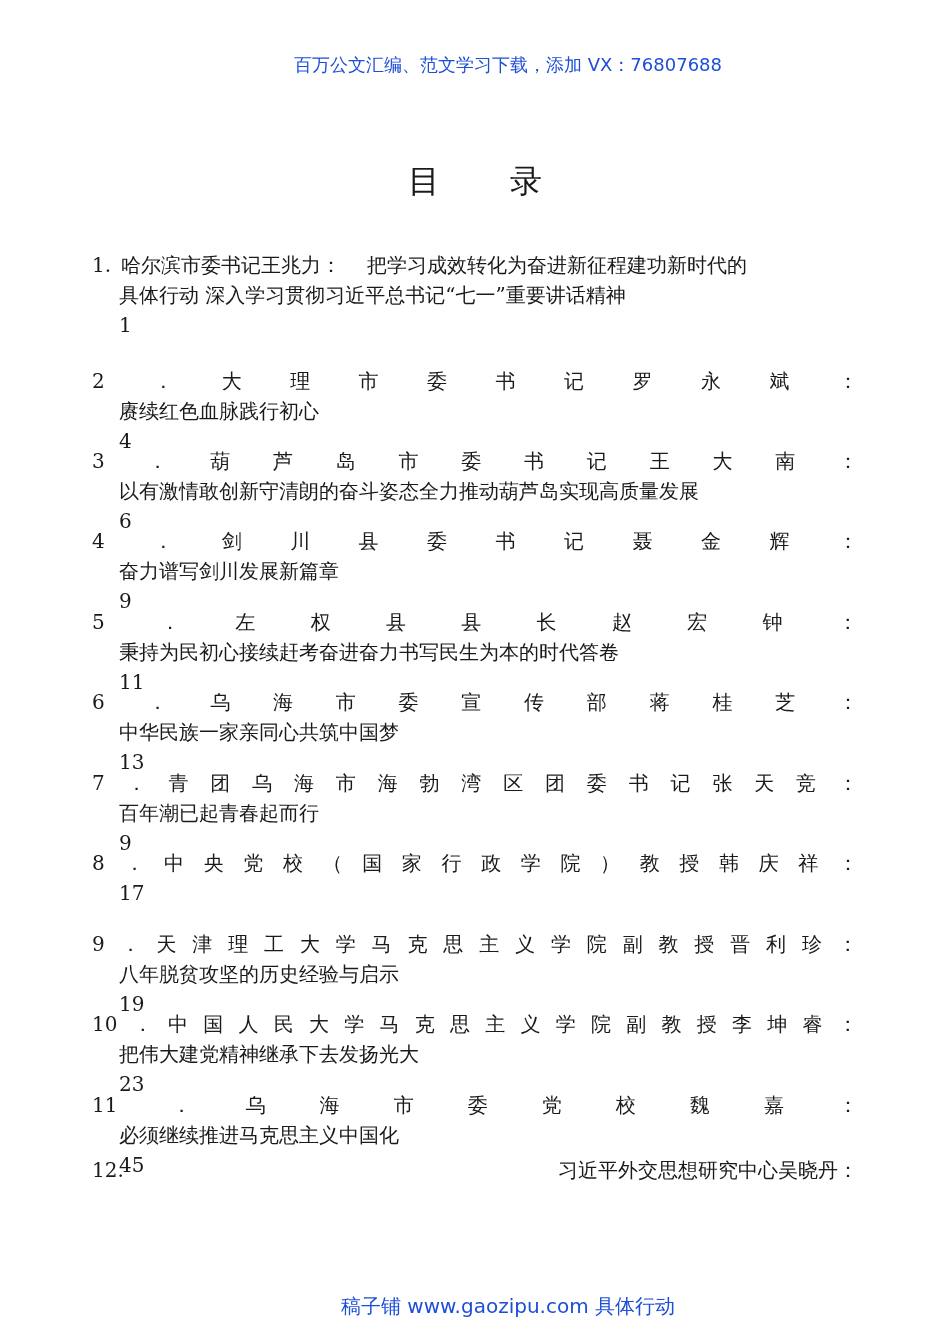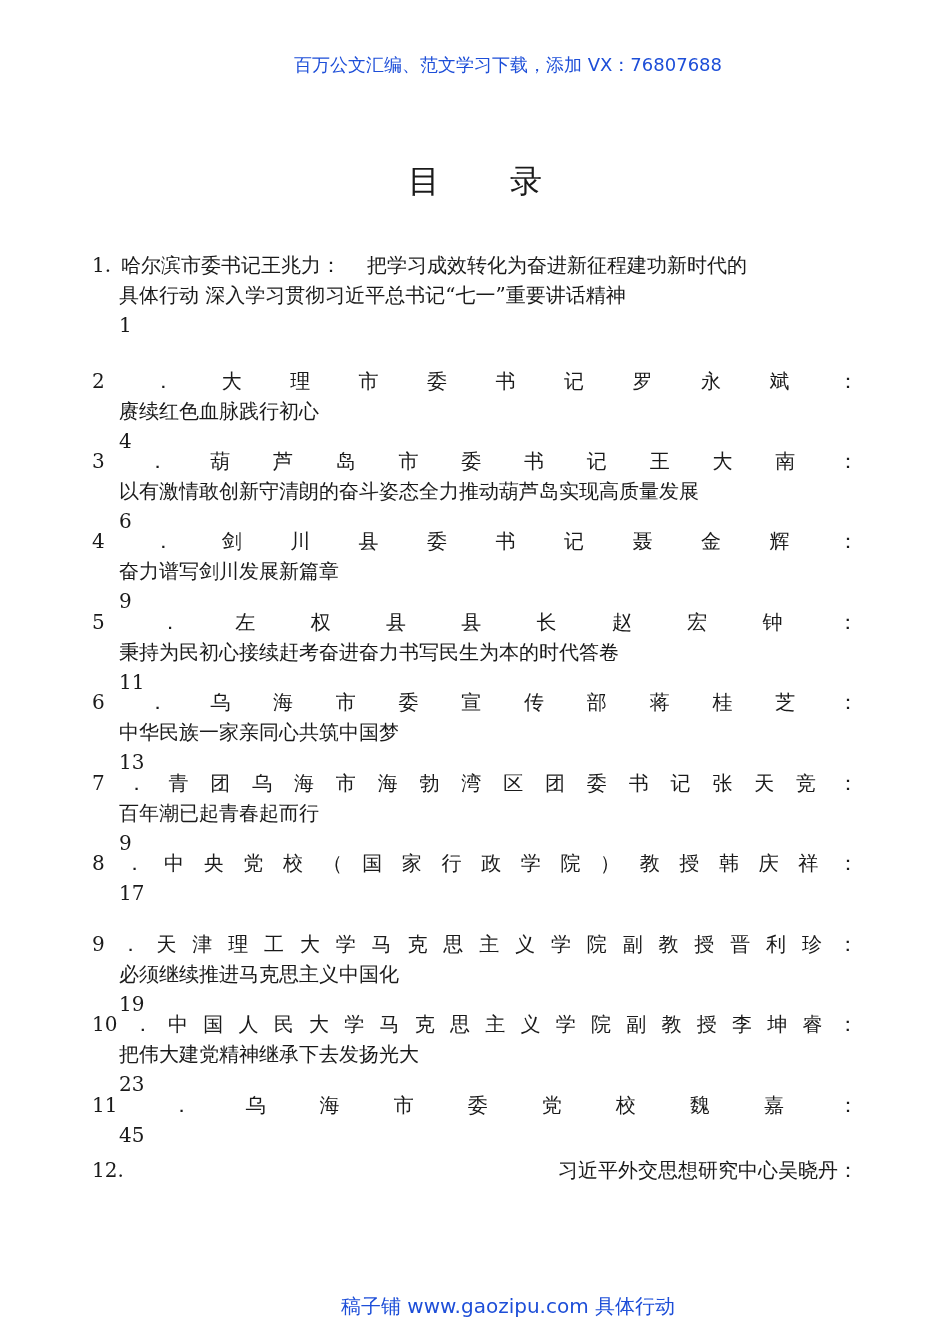--- a/index.html
+++ b/index.html
@@ -238,21 +238,21 @@
         <span>院</span>
         <span>副</span>
         <span>教</span>
         <span>授</span>
         <span>晋</span>
         <span>利</span>
         <span>珍</span>
         <span>：</span>
       </div>
       <div class="line2">
-        <span class="t">必须继续推进马克思主义中国化</span>
+        <span class="t">八年脱贫攻坚的历史经验与启示</span>
         <span class="dots">………………………………………………………………………………………………………………………………</span>
         <span class="pg">19</span>
       </div>
     </div>
     <div class="entry" style="position: absolute; left: 0px; width: 766px; top: 759px;">
       <div class="line1">
         <span>10</span>
         <span>．</span>
         <span>中</span>
         <span>国</span>
@@ -289,20 +289,21 @@
         <span>海</span>
         <span>市</span>
         <span>委</span>
         <span>党</span>
         <span>校</span>
         <span>魏</span>
         <span>嘉</span>
         <span>：</span>
       </div>
       <div class="line2">
+        <span class="t">必须继续推进马克思主义中国化</span>
         <span class="dots">………………………………………………………………………………………………………………………………</span>
         <span class="pg">45</span>
       </div>
     </div>
     <div class="entry" style="position: absolute; left: 0px; width: 766px; top: 905px;">
       <div class="line1 tight">
         <span>12.</span>
         <span style="margin-left: 24px;">习近平外交思想研究中心吴晓丹：</span>
       </div>
     </div>

